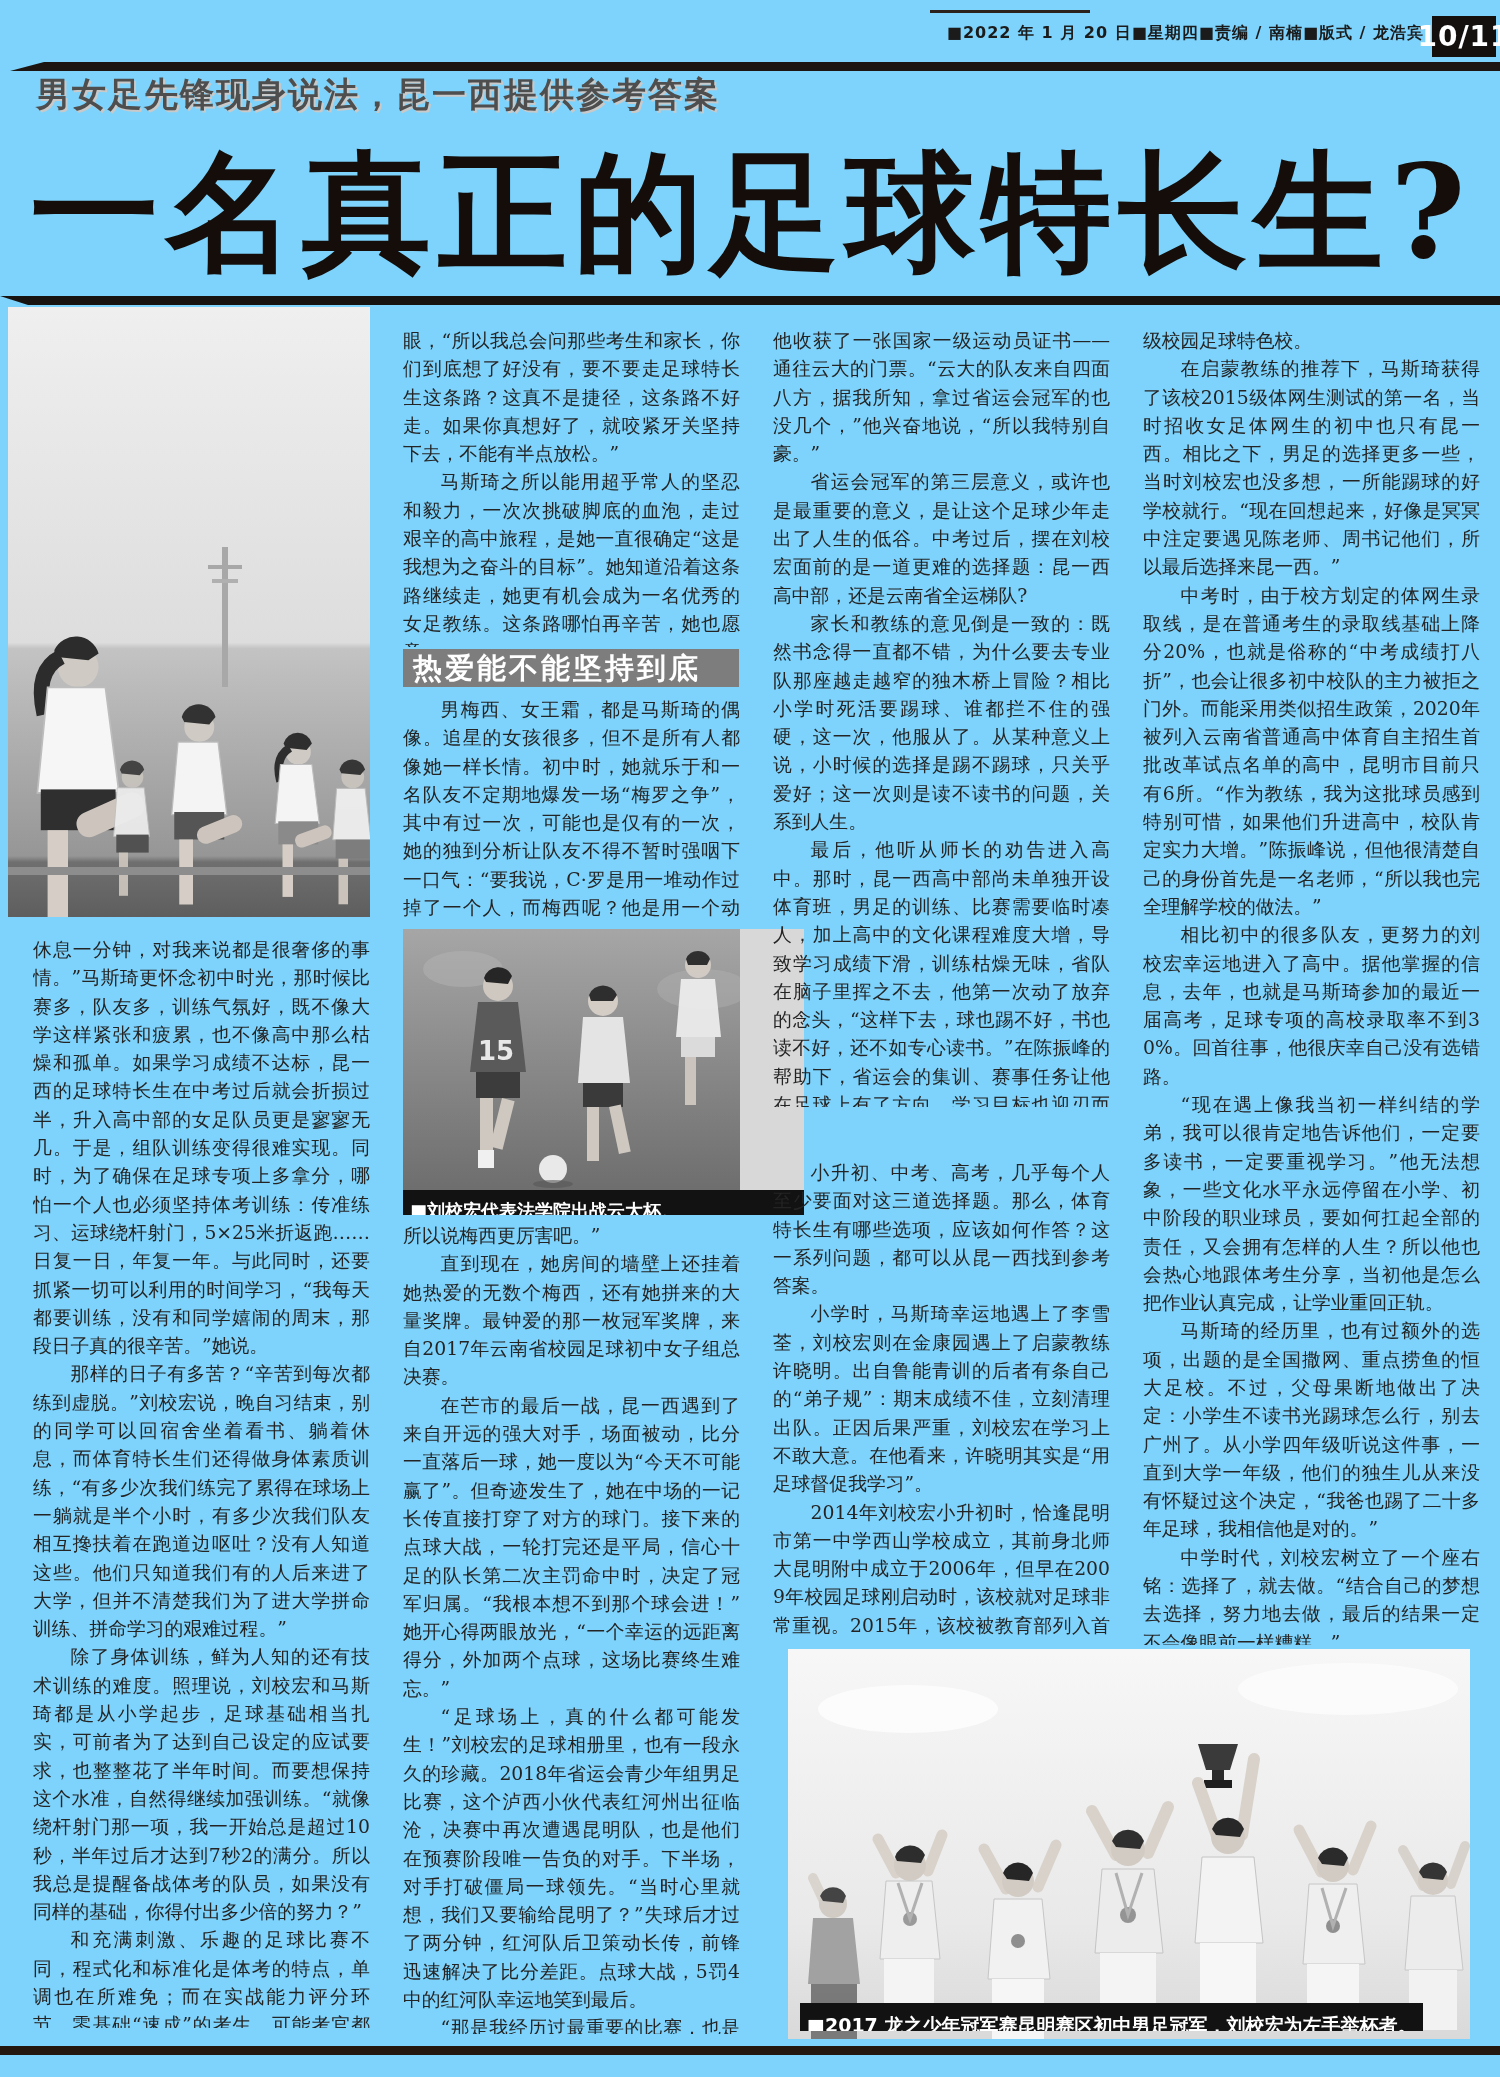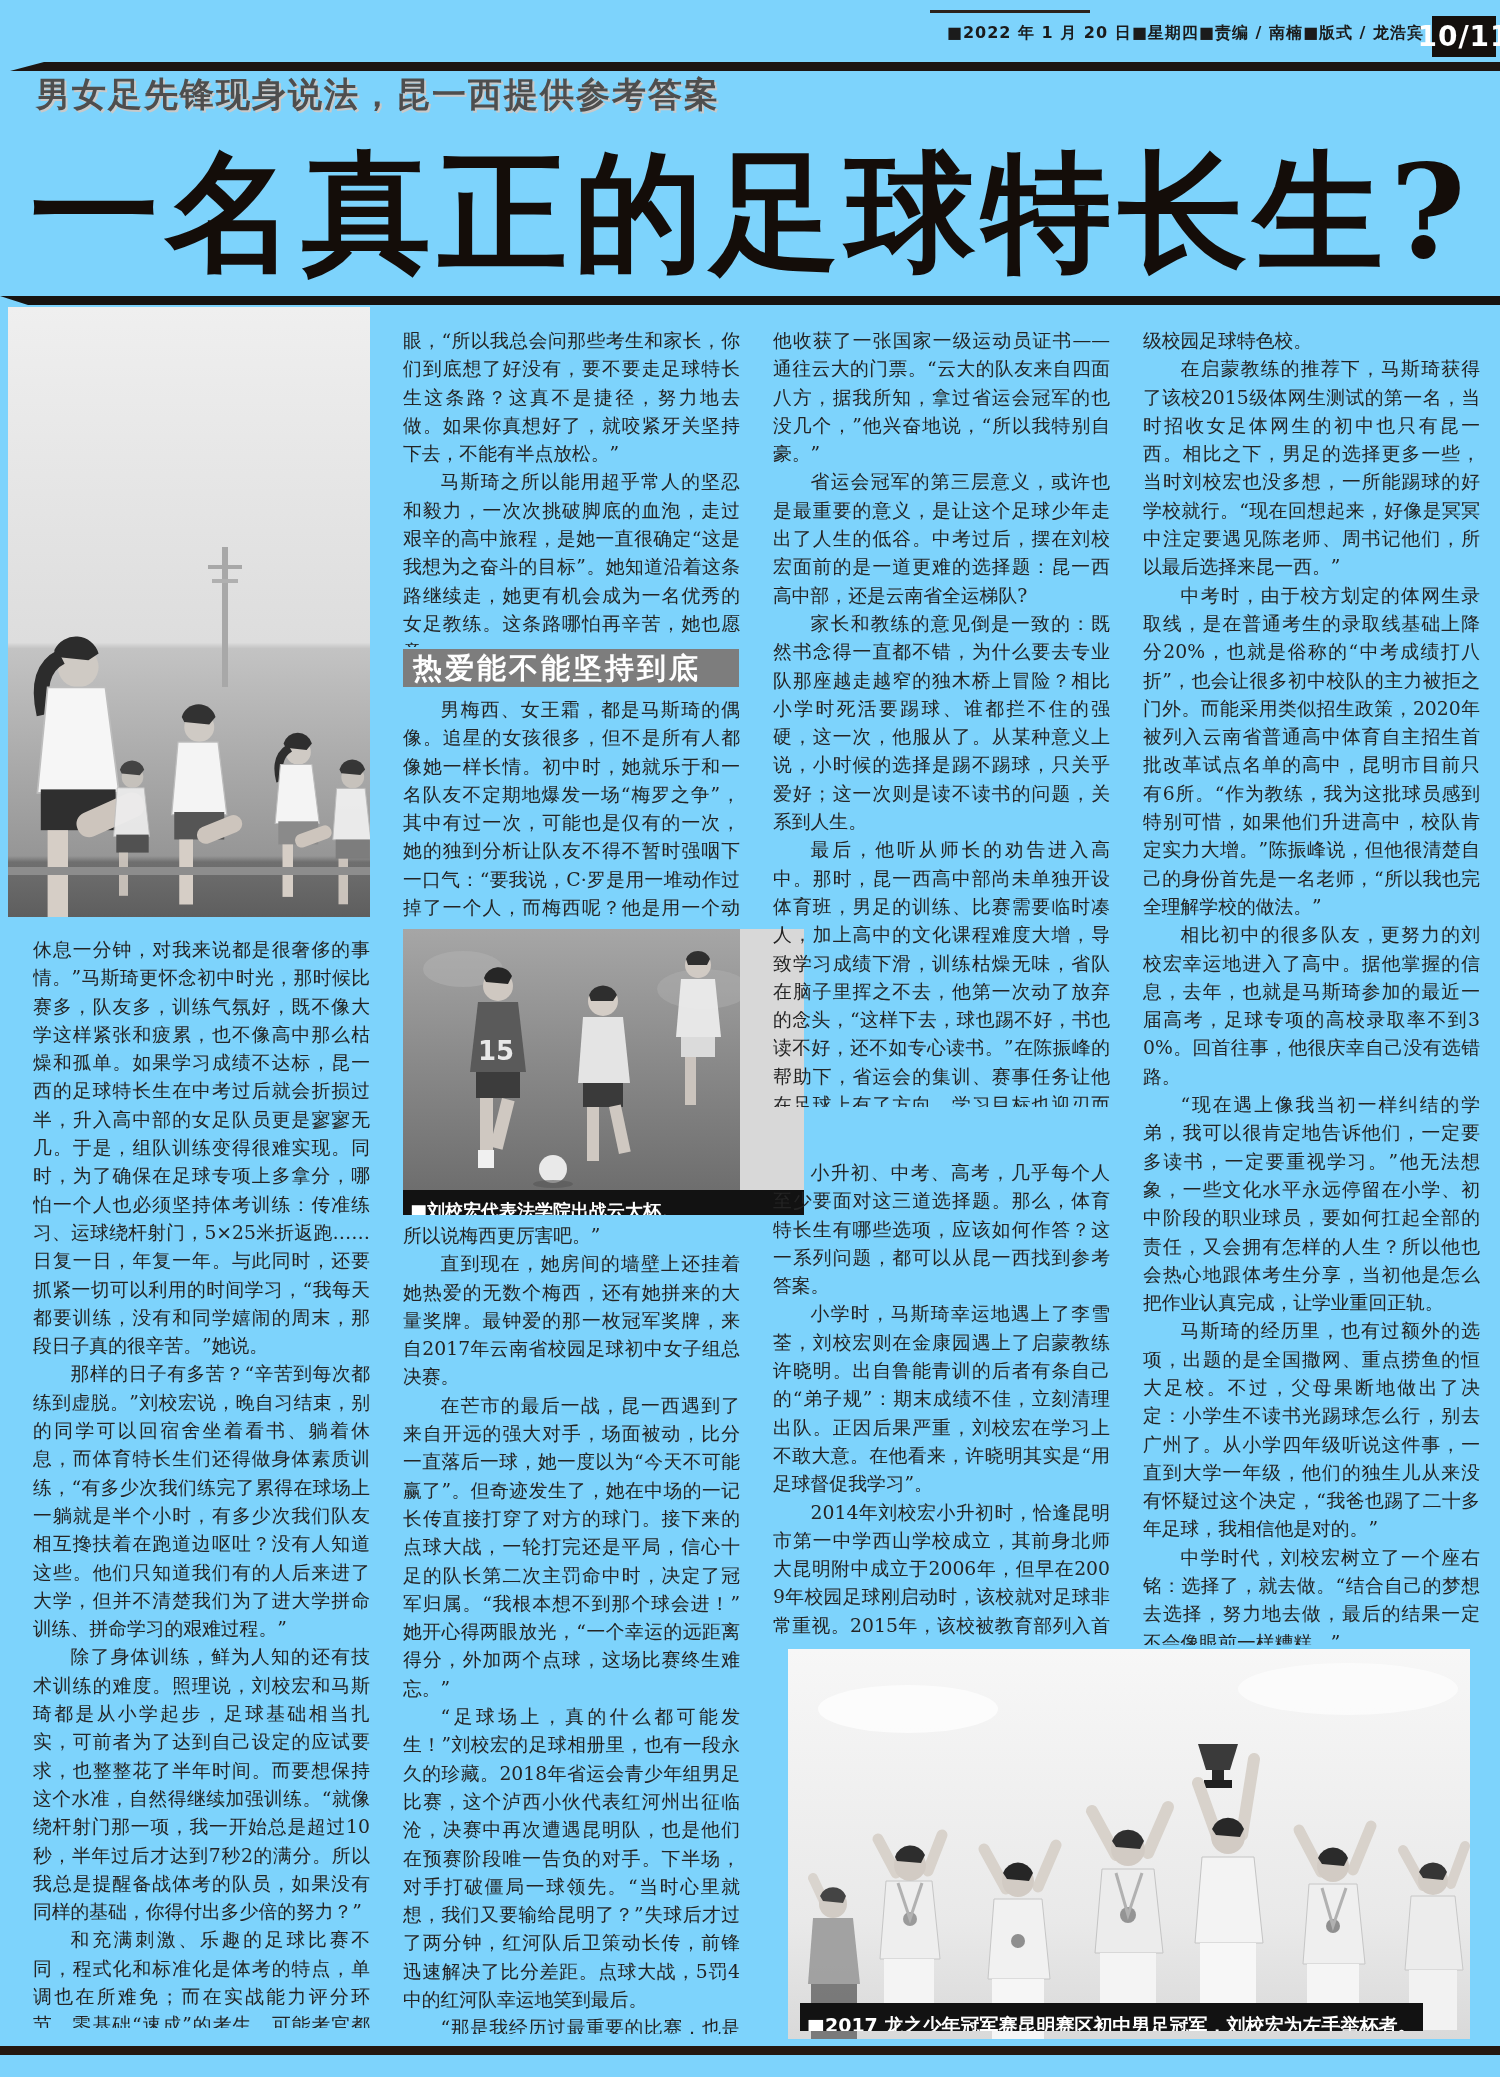--- a/index.html
+++ b/index.html
@@ -119,21 +119,21 @@
   </div>
 
   <div class="tcol" style="left:33px;top:936px;height:1092px;">
       <p class="para">休息一分钟，对我来说都是很奢侈的事情。”马斯琦更怀念初中时光，那时候比赛多，队友多，训练气氛好，既不像大学这样紧张和疲累，也不像高中那么枯燥和孤单。如果学习成绩不达标，昆一西的足球特长生在中考过后就会折损过半，升入高中部的女足队员更是寥寥无几。于是，组队训练变得很难实现。同时，为了确保在足球专项上多拿分，哪怕一个人也必须坚持体考训练：传准练习、运球绕杆射门，5×25米折返跑……日复一日，年复一年。与此同时，还要抓紧一切可以利用的时间学习，“我每天都要训练，没有和同学嬉闹的周末，那段日子真的很辛苦。”她说。</p>
       <p class="para ind">那样的日子有多苦？“辛苦到每次都练到虚脱。”刘校宏说，晚自习结束，别的同学可以回宿舍坐着看书、躺着休息，而体育特长生们还得做身体素质训练，“有多少次我们练完了累得在球场上一躺就是半个小时，有多少次我们队友相互搀扶着在跑道边呕吐？没有人知道这些。他们只知道我们有的人后来进了大学，但并不清楚我们为了进大学拼命训练、拼命学习的艰难过程。”</p>
       <p class="para ind">除了身体训练，鲜为人知的还有技术训练的难度。照理说，刘校宏和马斯琦都是从小学起步，足球基础相当扎实，可前者为了达到自己设定的应试要求，也整整花了半年时间。而要想保持这个水准，自然得继续加强训练。“就像绕杆射门那一项，我一开始总是超过10秒，半年过后才达到7秒2的满分。所以我总是提醒备战体考的队员，如果没有同样的基础，你得付出多少倍的努力？”</p>
       <p class="para ind">和充满刺激、乐趣的足球比赛不同，程式化和标准化是体考的特点，单调也在所难免；而在实战能力评分环节，零基础“速成”的考生，可能考官都不会多看一</p>
     </div>
 
   <div class="tcol" style="left:403px;top:327px;height:320px;">
-      <p class="para">眼，“所以我总会问那些考生和家长，你们到底想了好没有，要不要走足球特长生这条路？这真不是捷径，努力地去做。如果你真想好了，就咬紧牙关坚持下去，不能有半点放松。”</p>
+      <p class="para">眼，“所以我总会问那些考生和家长，你们到底想了好没有，要不要走足球特长生这条路？这真不是捷径，这条路不好走。如果你真想好了，就咬紧牙关坚持下去，不能有半点放松。”</p>
       <p class="para ind">马斯琦之所以能用超乎常人的坚忍和毅力，一次次挑破脚底的血泡，走过艰辛的高中旅程，是她一直很确定“这是我想为之奋斗的目标”。她知道沿着这条路继续走，她更有机会成为一名优秀的女足教练。这条路哪怕再辛苦，她也愿意。</p>
     </div>
   <div class="sec" style="left:403px;top:649px;">热爱能不能坚持到底</div>
   <div class="tcol" style="left:403px;top:696px;height:230px;">
       <p class="para ind">男梅西、女王霜，都是马斯琦的偶像。追星的女孩很多，但不是所有人都像她一样长情。初中时，她就乐于和一名队友不定期地爆发一场“梅罗之争”，其中有过一次，可能也是仅有的一次，她的独到分析让队友不得不暂时强咽下一口气：“要我说，C·罗是用一堆动作过掉了一个人，而梅西呢？他是用一个动作过掉了一堆人。</p>
     </div>
 
   <div class="photo" style="left:403px;top:929px;width:401px;height:286px;">
     <svg width="337" height="261" viewBox="0 0 337 261">
       <defs>

